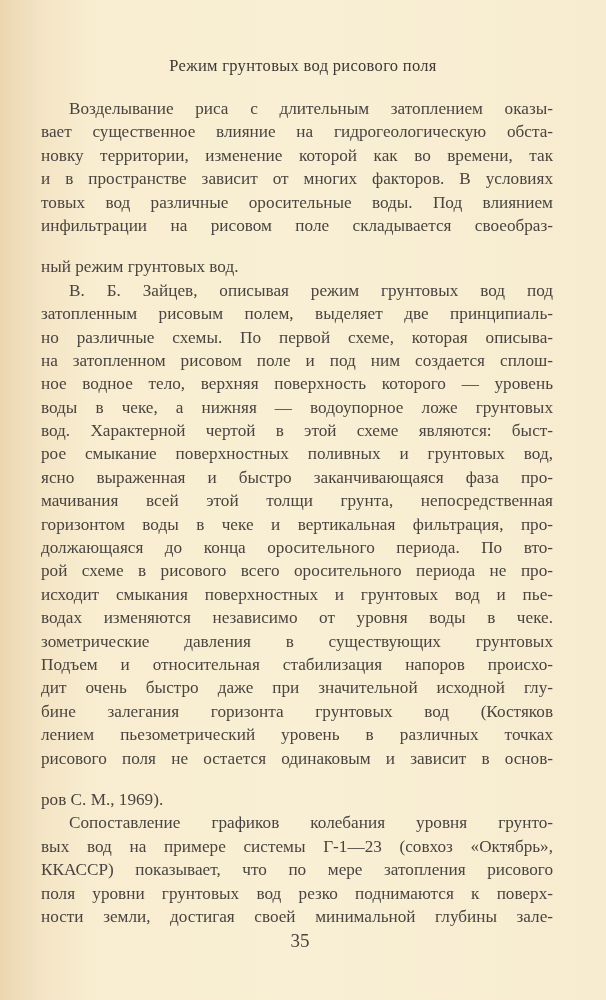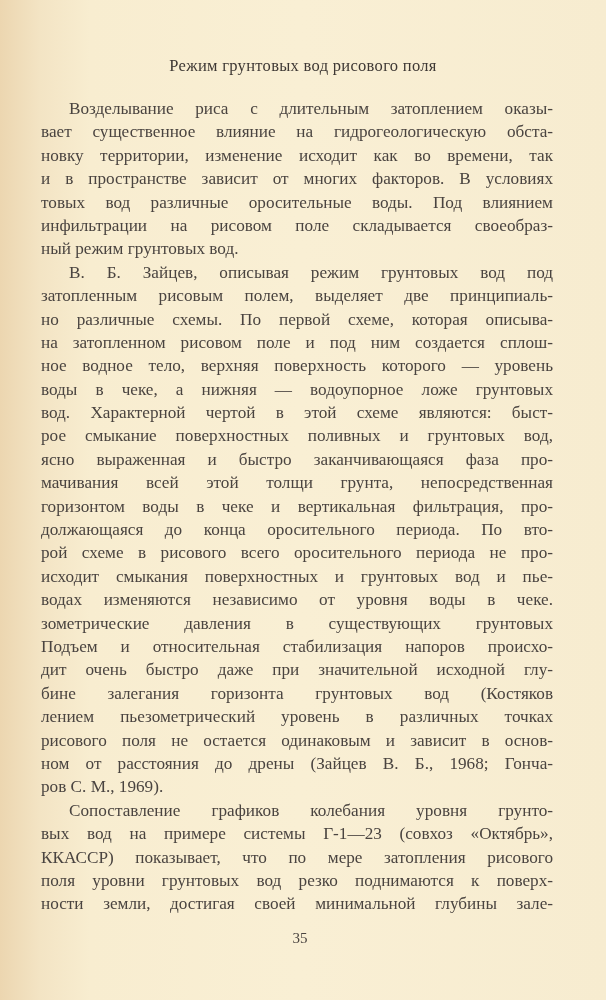--- a/index.html
+++ b/index.html
@@ -13,36 +13,36 @@
     .page { position: absolute; left: 0; top: 0; width: 606px; height: 1000px; }
     .title {
       position: absolute; top: 56px; left: 0; width: 606px;
       text-align: center; font-size: 16.5px; letter-spacing: 0.3px; color: #3e3834;
     }
     .body-text {
       position: absolute; top: 97px; left: 41px; width: 512px;
       font-size: 17.2px; line-height: 23.4px;
     }
     .line { display: block; white-space: nowrap; text-align: justify; text-align-last: justify; height: 23.4px; }
-    .line.last { text-align-last: left; }
+    .line.last { text-align-last: left; margin-top: 18px; }
     .line.indent { padding-left: 28px; }
     .page-number {
       position: absolute; top: 930px; left: 0; width: 600px; text-align: center;
-      font-size: 15px; color: #4a4440;
+      font-size: 19px; color: #4a4440;
     }
   </style>
 </head>
 <body>
 
 <div class="page">
   <div class="title">Режим грунтовых вод рисового поля</div>
   <div class="body-text" id="body-text">
       <span class="line indent">Возделывание риса с длительным затоплением оказы-</span>
       <span class="line">вает существенное влияние на гидрогеологическую обста-</span>
-      <span class="line">новку территории, изменение исходит как во времени, так</span>
+      <span class="line">новку территории, изменение которой как во времени, так</span>
       <span class="line">и в пространстве зависит от многих факторов. В условиях</span>
       <span class="line">товых вод различные оросительные воды. Под влиянием</span>
       <span class="line">инфильтрации на рисовом поле складывается своеобраз-</span>
       <span class="line last">ный режим грунтовых вод.</span>
       <span class="line indent">В. Б. Зайцев, описывая режим грунтовых вод под</span>
       <span class="line">затопленным рисовым полем, выделяет две принципиаль-</span>
       <span class="line">но различные схемы. По первой схеме, которая описыва-</span>
       <span class="line">на затопленном рисовом поле и под ним создается сплош-</span>
       <span class="line">ное водное тело, верхняя поверхность которого — уровень</span>
       <span class="line">воды в чеке, а нижняя — водоупорное ложе грунтовых</span>
@@ -54,21 +54,20 @@
       <span class="line">должающаяся до конца оросительного периода. По вто-</span>
       <span class="line">рой схеме в рисового всего оросительного периода не про-</span>
       <span class="line">исходит смыкания поверхностных и грунтовых вод и пье-</span>
       <span class="line">водах изменяются независимо от уровня воды в чеке.</span>
       <span class="line">зометрические давления в существующих грунтовых</span>
       <span class="line">Подъем и относительная стабилизация напоров происхо-</span>
       <span class="line">дит очень быстро даже при значительной исходной глу-</span>
       <span class="line">бине залегания горизонта грунтовых вод (Костяков</span>
       <span class="line">лением пьезометрический уровень в различных точках</span>
       <span class="line">рисового поля не остается одинаковым и зависит в основ-</span>
-      <span class="line">ном от расстояния до дрены (Зайцев В. Б., 1968; Гонча-</span>
       <span class="line last">ров С. М., 1969).</span>
       <span class="line indent">Сопоставление графиков колебания уровня грунто-</span>
       <span class="line">вых вод на примере системы Г-1—23 (совхоз «Октябрь»,</span>
       <span class="line">ККАССР) показывает, что по мере затопления рисового</span>
       <span class="line">поля уровни грунтовых вод резко поднимаются к поверх-</span>
       <span class="line">ности земли, достигая своей минимальной глубины зале-</span>
     </div>
   <div class="page-number">35</div>
 </div>
 

